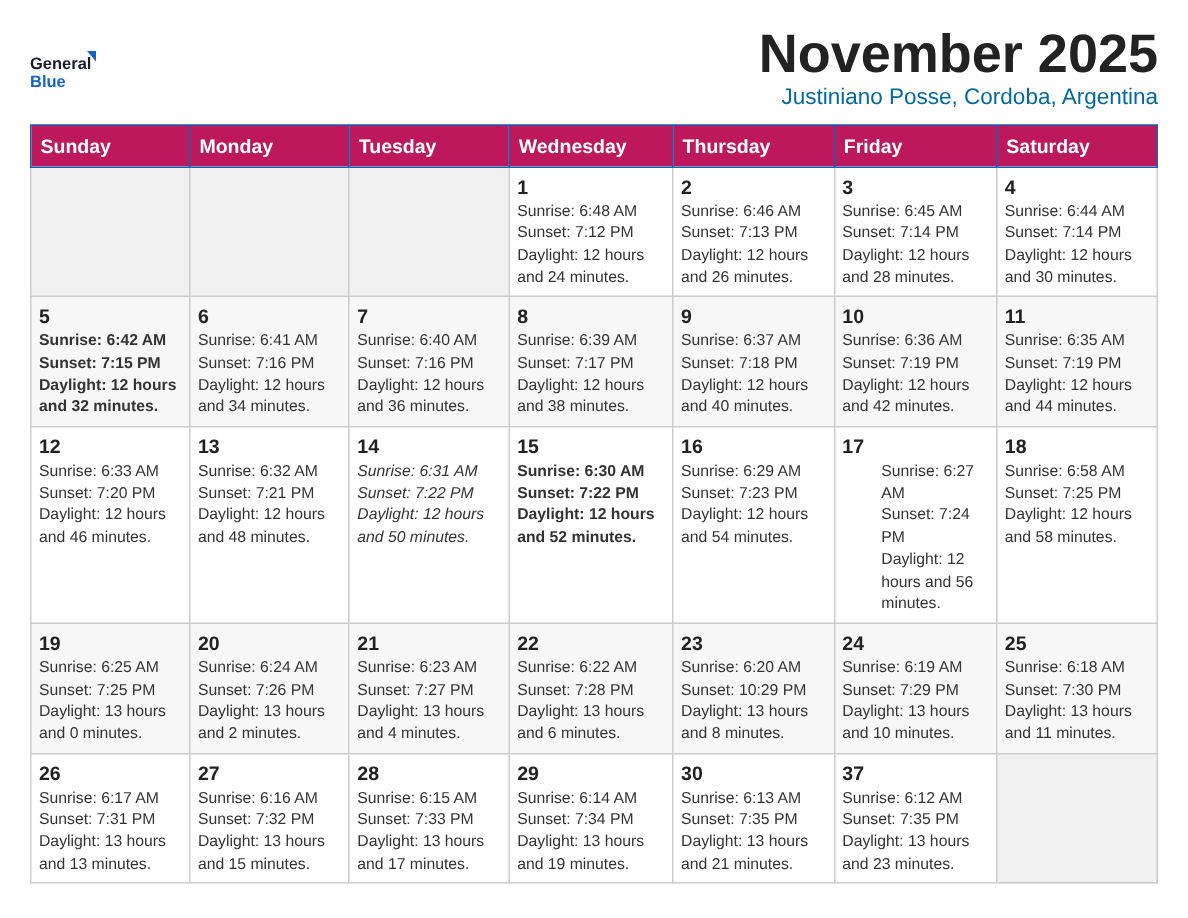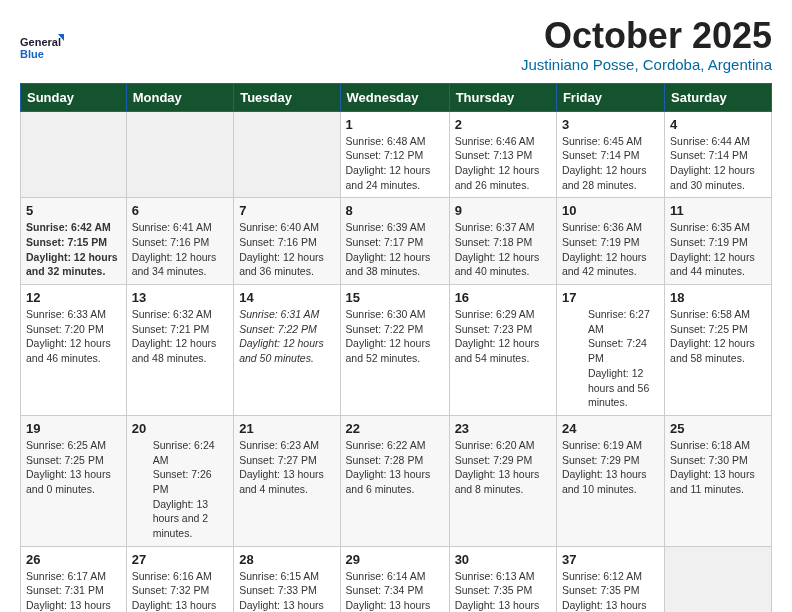--- a/index.html
+++ b/index.html
@@ -39,21 +39,21 @@
     .location {
       font-size: 15px;
       color: #0369a1;
     }
     .calendar {
       width: 100%;
       border-collapse: collapse;
       border: 1px solid #bbb;
     }
     .calendar th {
-      background: #14532d;
+      background: #be185d;
       color: #fff;
       font-size: 13px;
       font-weight: bold;
       padding: 6px 6px;
       text-align: left;
       border: 1px solid #1a5cb0;
     }
     .calendar td {
       vertical-align: top;
       padding: 5px 5px;
@@ -89,21 +89,21 @@
 <div class="page">
   <div class="header">
     <div class="logo">
     <svg viewBox="0 0 44 20" width="44" height="40" xmlns="http://www.w3.org/2000/svg">
       <text x="0" y="12" font-size="11" font-weight="bold" fill="#1a1a2e" font-family="Arial">General</text>
       <text x="0" y="24" font-size="11" font-weight="bold" fill="#1565c0" font-family="Arial">Blue</text>
       <polygon points="38,0 44,0 44,7" fill="#1565c0"></polygon>
     </svg>
   </div>
     <div class="title-block">
-      <div class="month-title">October 2025</div>
+      <div class="month-title">November 2025</div>
       <div class="location">Justiniano Posse, Cordoba, Argentina</div>
     </div>
   </div>
 
   <table class="calendar">
     <thead>
       <tr>
       <th>Sunday</th>
           <th>Monday</th>
           <th>Tuesday</th>
@@ -201,21 +201,21 @@
 Daylight: 12 hours and 48 minutes.</div>
           </td>
           <td>
             <span class="day-number">14</span>
             <div class="day-info" style="white-space: pre-line; font-style: italic;">Sunrise: 6:31 AM
 Sunset: 7:22 PM
 Daylight: 12 hours and 50 minutes.</div>
           </td>
           <td>
             <span class="day-number">15</span>
-            <div class="day-info" style="white-space: pre-line;">Sunrise: 6:30 AM
+            <div class="day-info" style="white-space: pre-line; font-weight: bold;">Sunrise: 6:30 AM
 Sunset: 7:22 PM
 Daylight: 12 hours and 52 minutes.</div>
           </td>
           <td>
             <span class="day-number">16</span>
             <div class="day-info" style="white-space: pre-line;">Sunrise: 6:29 AM
 Sunset: 7:23 PM
 Daylight: 12 hours and 54 minutes.</div>
           </td>
           <td>
@@ -233,40 +233,40 @@
         </tr>
         <tr>
           <td>
             <span class="day-number">19</span>
             <div class="day-info" style="white-space: pre-line;">Sunrise: 6:25 AM
 Sunset: 7:25 PM
 Daylight: 13 hours and 0 minutes.</div>
           </td>
           <td>
             <span class="day-number">20</span>
-            <div class="day-info" style="white-space: pre-line; margin-left: 21px;">Sunrise: 6:24 AM
+            <div class="day-info" style="white-space: pre-line;">Sunrise: 6:24 AM
 Sunset: 7:26 PM
 Daylight: 13 hours and 2 minutes.</div>
           </td>
           <td>
             <span class="day-number">21</span>
             <div class="day-info" style="white-space: pre-line;">Sunrise: 6:23 AM
 Sunset: 7:27 PM
 Daylight: 13 hours and 4 minutes.</div>
           </td>
           <td>
             <span class="day-number">22</span>
             <div class="day-info" style="white-space: pre-line;">Sunrise: 6:22 AM
 Sunset: 7:28 PM
 Daylight: 13 hours and 6 minutes.</div>
           </td>
           <td>
             <span class="day-number">23</span>
             <div class="day-info" style="white-space: pre-line;">Sunrise: 6:20 AM
-Sunset: 7:29 PM
+Sunset: 10:29 PM
 Daylight: 13 hours and 8 minutes.</div>
           </td>
           <td>
             <span class="day-number">24</span>
             <div class="day-info" style="white-space: pre-line;">Sunrise: 6:19 AM
 Sunset: 7:29 PM
 Daylight: 13 hours and 10 minutes.</div>
           </td>
           <td>
             <span class="day-number">25</span>

